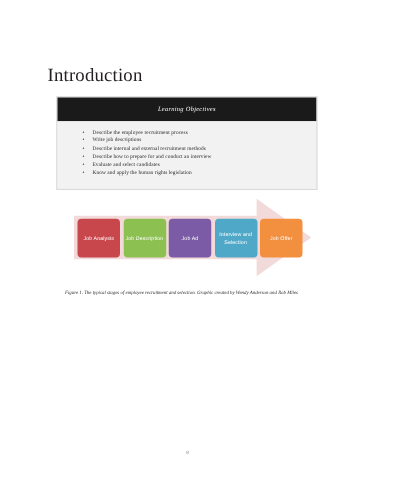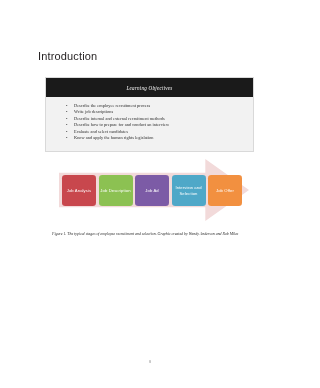--- a/index.html
+++ b/index.html
@@ -19,25 +19,25 @@
     position: absolute;
     inset: 0;
     background: #ffffff;
   }
 
   
   .page-heading {
     position: absolute;
     left: 38px;
     top: 43px;
-    font-size: 11px;
+    font-size: 15px;
     font-weight: 400;
     letter-spacing: 0.15px;
     color: #231f20;
-    font-family: Liberation Sans, sans-serif;
+    font-family: Liberation Serif, serif;
   }
 
   
   .objectives-box {
     position: absolute;
     left: 45px;
     top: 77px;
     width: 209px;
     border: 1px solid #d9d9d9;
     background: #f2f2f2;

